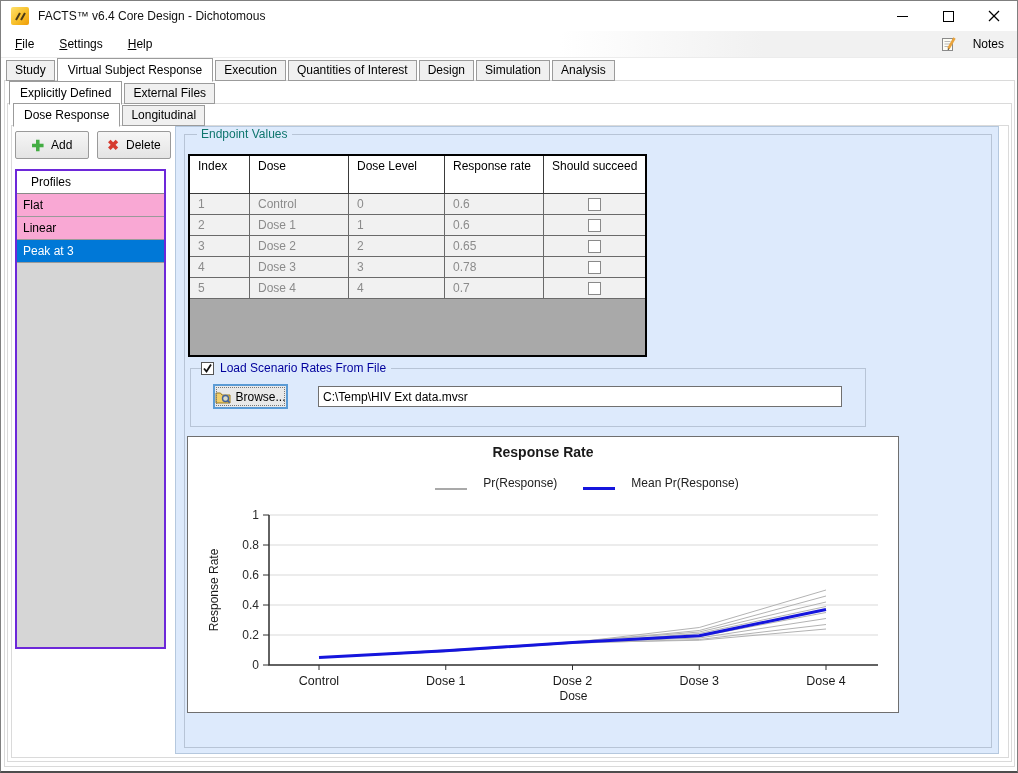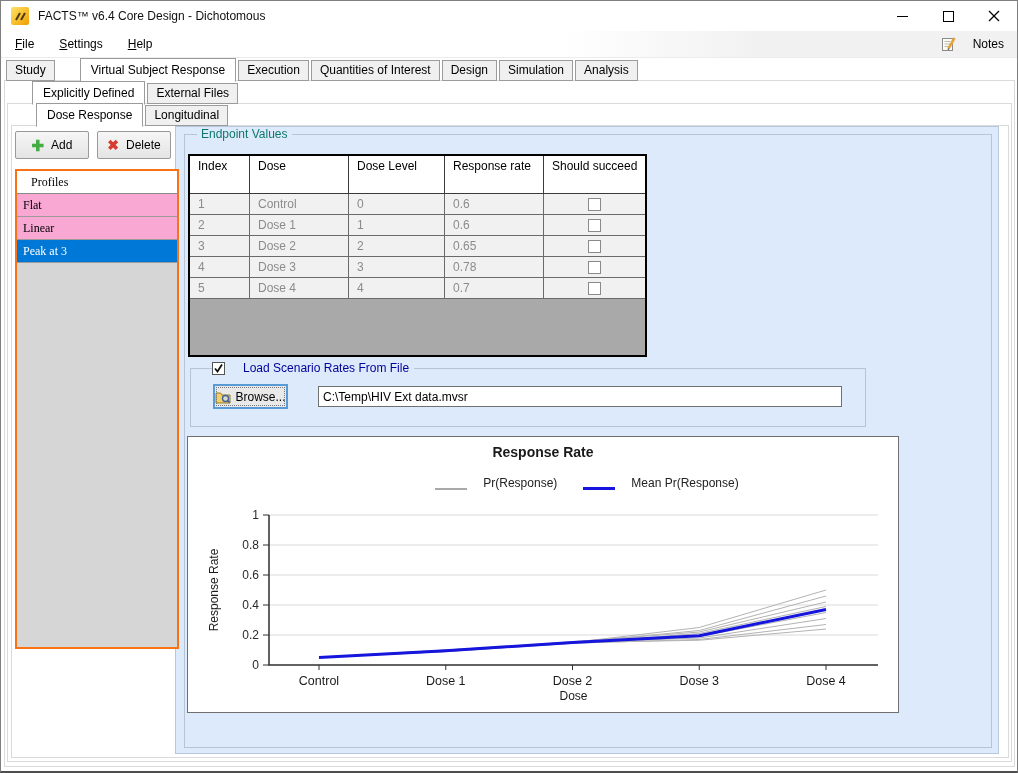--- a/index.html
+++ b/index.html
@@ -30,44 +30,44 @@
   #page-main{left:3px;top:79px;width:1009px;height:685px;}
   #page-sub1{left:6px;top:102px;width:1003px;height:657px;}
   #page-sub2{left:10px;top:124px;width:996px;height:631px;}
 
   
   .tabstrip{position:absolute;display:flex;align-items:flex-end;z-index:5;}
   #main-tabstrip{left:5px;top:57px;height:23px;}
   #response-tabstrip{left:8px;top:81px;height:22px;}
   #defined-tabstrip{left:12px;top:103px;height:22px;}
   .tab{background:#f0f0f0;border:1px solid #9b9b9b;padding:2px 8px 3px;margin-right:2px;white-space:nowrap;position:relative;}
-  .tab.active{background:#fff;border-bottom:1px solid #fff;padding:4px 10px 4px;margin-bottom:-1px;z-index:6;margin-left:23px;}
+  .tab.active{background:#fff;border-bottom:1px solid #fff;padding:4px 10px 4px;margin-bottom:-1px;z-index:6;}
 
   
   .btn{position:absolute;display:flex;align-items:center;justify-content:center;gap:7px;
        background:linear-gradient(#f6f6f6,#e4e4e4);border:1px solid #9a9a9a;border-radius:2px;box-sizing:border-box;z-index:4;}
   #btn-add{left:14px;top:130px;width:74px;height:28px;}
   #btn-delete{left:96px;top:130px;width:74px;height:28px;}
   .plus-icon{color:#43ad43;font-size:15px;font-weight:bold;line-height:1;}
   .x-icon{color:#d63b2f;font-size:14px;font-weight:bold;line-height:1;}
 
-  #listbox{position:absolute;left:14px;top:168px;width:164px;height:480px;border:2px solid #f97316;
-           background:#d6d6d6;box-sizing:border-box;z-index:4;font-family:Liberation Serif, serif;}
+  #listbox{position:absolute;left:14px;top:168px;width:151px;height:480px;border:2px solid #6d28d9;
+           background:#d6d6d6;box-sizing:border-box;z-index:4;}
   .lb-header{height:22px;line-height:22px;padding-left:14px;background:#fff;border-bottom:1px solid #8a8a8a;}
   .lb-item{height:22px;line-height:22px;padding-left:6px;background:#f9a8d4;border-bottom:1px solid #9a9a9a;}
   .lb-item.selected{color:#fff;border-bottom:1px solid #9a9a9a;}
 
   
   #bluepanel{position:absolute;left:174px;top:125px;width:824px;height:628px;background:#ddeafc;
              border:1px solid #b5c8de;box-sizing:border-box;z-index:2;}
   .gb{position:absolute;border:1px solid #b7c4d6;}
   .gb-label{position:absolute;top:-8px;left:12px;background:#ddeafc;padding:0 4px;color:#0f766e;white-space:nowrap;}
   #gb-endpoint{left:8px;top:7px;width:806px;height:612px;}
   #gb-load{left:14px;top:241px;width:674px;height:57px;}
-  .gb-load-label{position:absolute;top:-8px;left:21px;display:flex;align-items:center;gap:18px;
+  .gb-load-label{position:absolute;top:-8px;left:10px;display:flex;align-items:center;gap:6px;
                  background:#ddeafc;padding-right:5px;color:#00009c;}
   .checkbox{width:13px;height:13px;background:#fff;border:1px solid #555;box-sizing:border-box;
             display:flex;align-items:center;justify-content:center;}
 
   
   #tbl{position:absolute;left:12px;top:27px;width:459px;height:203px;border:2px solid #000;
        background:#a9a9a9;box-sizing:border-box;display:flex;flex-direction:column;}
   .tr{display:grid;grid-template-columns:60px 99px 96px 99px 101px;}
   .th{background:#fff;border-right:1px solid #3a3a3a;border-bottom:1px solid #3a3a3a;height:38px;line-height:21px;
       padding-left:8px;box-sizing:border-box;color:#000;overflow:hidden;}

